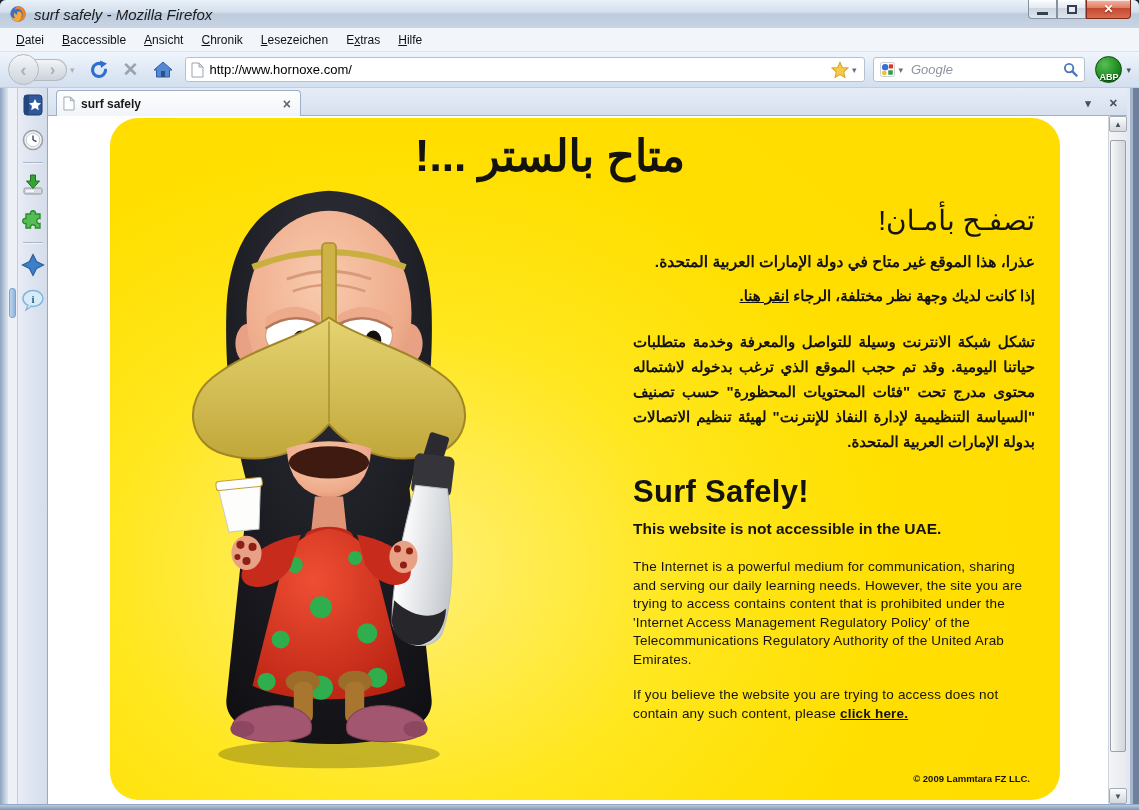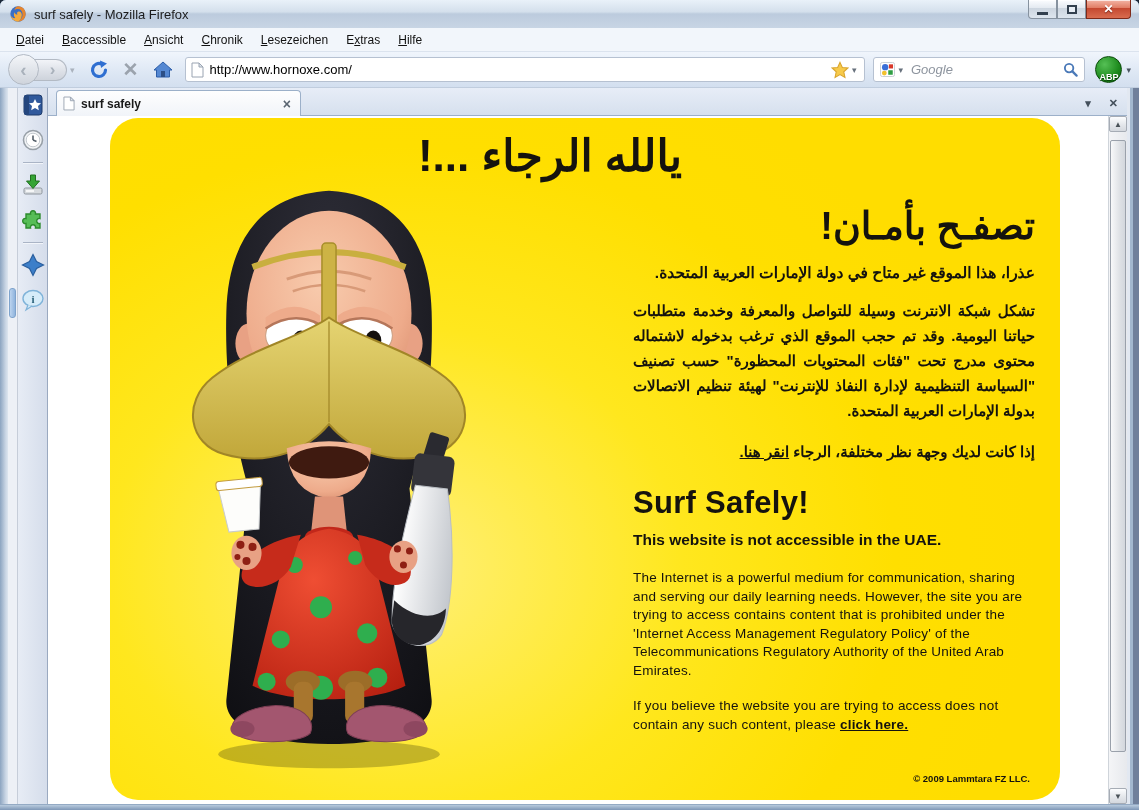--- a/index.html
+++ b/index.html
@@ -5,21 +5,21 @@
   * { margin:0; padding:0; box-sizing:border-box; }
   html,body { width:1139px; height:810px; background:#1b2838; font-family:"Liberation Sans",sans-serif; }
   .window { position:relative; width:1139px; height:810px; border-radius:6px 6px 0 0; overflow:hidden;
             background:#c2cfe0; box-shadow:inset 0 0 0 1px #5a7494; }
 
   
   .titlebar { position:relative; height:28px;
     background:linear-gradient(180deg,#e9f1f9 0%,#d4e0ec 42%,#bccbdd 50%,#c8d5e4 100%);
     display:flex; align-items:center; }
   .fx-icon { width:18px; height:18px; margin:0 7px 0 9px; flex:0 0 auto; }
-  .wtitle { font-size:13px; color:#1c1c1c; }
+  .wtitle { font-size:15px; color:#1c1c1c;font-style:italic; }
   .winbtns { position:absolute; top:0; right:8px; display:flex; }
   .wbtn { height:19px; display:flex; align-items:center; justify-content:center;
     border:1px solid #86929f; border-top:none; box-shadow:inset 0 1px 0 rgba(255,255,255,.7); cursor:default; }
   .wbtn.min { width:29px; border-radius:0 0 0 4px;
     background:linear-gradient(#fbfdff,#e3e9f0 45%,#ccd5df 46%,#dde5ee); }
   .wbtn.rest { width:29px; background:linear-gradient(#fbfdff,#e3e9f0 45%,#ccd5df 46%,#dde5ee); }
   .wbtn.close { width:45px; border-radius:0 0 4px 0; border-color:#7e2a1a;
     background:linear-gradient(#f3b5a5,#e07b62 45%,#c44830 46%,#d96c4f); color:#fff;
     font-weight:bold; font-size:12px; text-shadow:0 1px 1px #7a2213; }
   .glyph-min { display:block; width:11px; height:3px; background:#33404e; margin-top:8px; }
@@ -100,21 +100,21 @@
 
   
   .yellowpage { position:absolute; left:62px; top:2px; width:950px; height:682px; border-radius:28px;
     background:radial-gradient(ellipse 640px 540px at 30% 66%, #fff07a 0%, #ffe71e 45%, #ffdf00 78%, #ffdd00 100%);
     color:#15130e; overflow:hidden; }
   .bigheading { position:absolute; top:12px; left:0; right:70px; text-align:center;
     font-size:44px; font-weight:bold; direction:rtl; }
   .character { position:absolute; left:58px; top:66px; }
   .textcol { position:absolute; left:523px; top:86px; width:402px; }
   .ar { direction:rtl; text-align:right; }
-  .subheading-ar { font-size:38px; font-weight:bold; margin-bottom:16px; }
+  .subheading-ar { font-size:28px; font-weight:normal; margin-bottom:16px; }
   .notice-ar { font-size:15.5px; font-weight:bold; margin-bottom:16px; }
   .body-ar { font-size:15px; font-weight:bold; line-height:25px; text-align:justify; margin-bottom:20px; }
   .linkline-ar { font-size:15px; font-weight:bold; margin-bottom:24px; }
   .pagelink { text-decoration:underline; font-weight:bold; color:#15130e; cursor:pointer; }
   .heading-en { font-size:31px; font-weight:bold; letter-spacing:.3px; margin-bottom:10px;margin-top:19px; }
   .notice-en { font-size:15.5px; font-weight:bold; margin-bottom:20px; }
   .body-en { font-size:13.5px; line-height:18.5px; letter-spacing:.2px; margin-bottom:17px; }
   .appeal-en { font-size:13.5px; line-height:18.5px; letter-spacing:.2px; }
   .copyright { position:absolute; right:30px; bottom:16px; font-size:9.5px; font-weight:bold; }
 </style>
@@ -275,21 +275,21 @@
           <span class="tbtn">▾</span>
           <span class="tbtn">✕</span>
         </div>
       </div>
 
       <div class="contentrow">
 
         <div class="viewport">
           <div class="yellowpage">
 
-            <div class="bigheading">يالله الرجاء ...!</div>
+            <div class="bigheading">متاح بالستر ...!</div>
 
             <svg class="character" width="322" height="605" viewBox="0 0 320 600">
               <defs>
                 <radialGradient id="faceG" cx="45%" cy="35%" r="75%">
                   <stop offset="0" stop-color="#f8cbad"></stop>
                     <stop offset="70%" stop-color="#eeab8b"></stop>
                     <stop offset="100%" stop-color="#d98e6e"></stop>
                 </radialGradient>
                 <linearGradient id="maskG" x1="0" y1="0" x2="0" y2="1">
                   <stop offset="0" stop-color="#e5d472"></stop>
@@ -377,22 +377,22 @@
                 <path d="M64,540 C60,524 96,514 120,520 C140,525 146,538 141,548 C130,558 72,556 64,540 Z" transform="rotate(-4 100 540)"></path>
                 <path d="M256,540 C260,524 224,514 200,520 C180,525 174,538 179,548 C190,558 248,556 256,540 Z" transform="rotate(4 220 540)"></path>
               </g>
               <ellipse cx="74" cy="541" rx="12" ry="8" fill="#8e4760"></ellipse>
               <ellipse cx="246" cy="541" rx="12" ry="8" fill="#8e4760"></ellipse>
             </svg>
 
             <div class="textcol">
               <div class="ar subheading-ar">تصفـح بأمـان!</div>
               <div class="ar notice-ar">عذرا، هذا الموقع غير متاح في دولة الإمارات العربية المتحدة.</div>
+              <div class="ar linkline-ar"><span>إذا كانت لديك وجهة نظر مختلفة، الرجاء </span><span class="pagelink">انقر هنا.</span></div>
               <div class="ar body-ar">تشكل شبكة الانترنت وسيلة للتواصل والمعرفة وخدمة متطلبات حياتنا اليومية. وقد تم حجب الموقع الذي ترغب بدخوله لاشتماله محتوى مدرج تحت "فئات المحتويات المحظورة" حسب تصنيف "السياسة التنظيمية لإدارة النفاذ للإنترنت" لهيئة تنظيم الاتصالات بدولة الإمارات العربية المتحدة.</div>
-              <div class="ar linkline-ar"><span>إذا كانت لديك وجهة نظر مختلفة، الرجاء </span><span class="pagelink">انقر هنا.</span></div>
               <div class="heading-en">Surf Safely!</div>
               <div class="notice-en">This website is not accessible in the UAE.</div>
               <div class="body-en">The Internet is a powerful medium for communication, sharing and serving our daily learning needs. However, the site you are trying to access contains content that is prohibited under the 'Internet Access Management Regulatory Policy' of the Telecommunications Regulatory Authority of the United Arab Emirates.</div>
               <div class="appeal-en"><span>If you believe the website you are trying to access does not contain any such content, please </span><span class="pagelink">click here.</span></div>
             </div>
 
             <div class="copyright">© 2009 Lammtara FZ LLC.</div>
           </div>
         </div>
 

